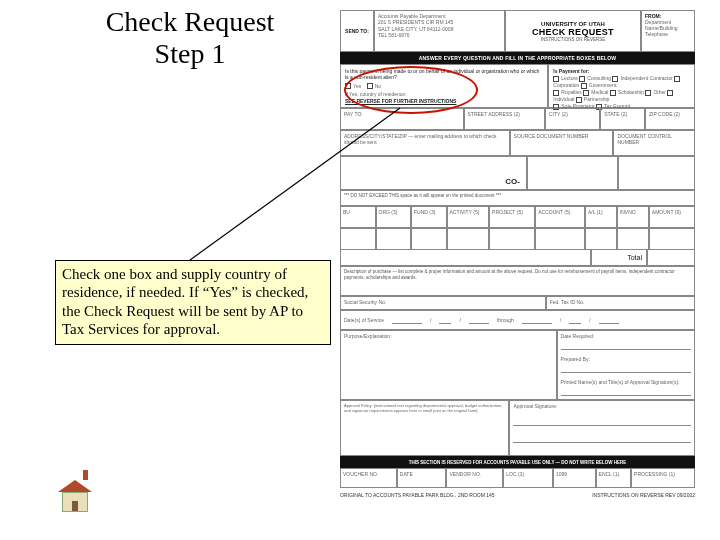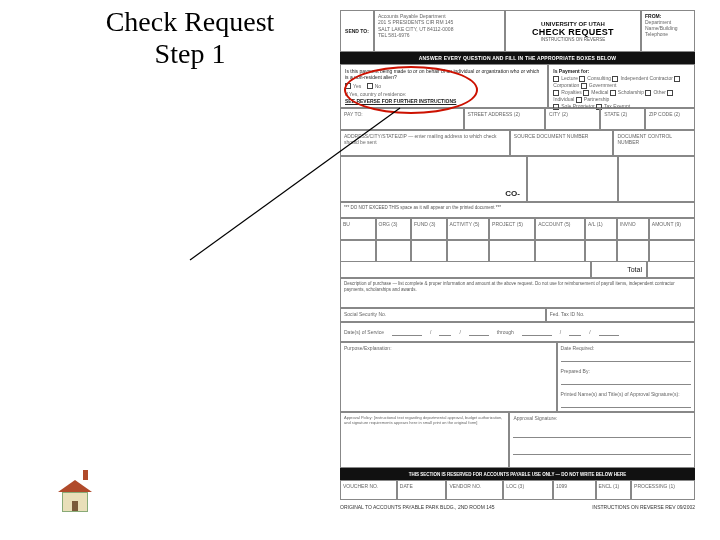--- a/index.html
+++ b/index.html
@@ -61,21 +61,21 @@
   .hdr .c4 { width: 46px; border: 0.5px solid #888; padding: 2px 3px; }
   .bar { height: 12px; background: #111; color:#fff; font-size:5px; font-weight:bold; display:flex; align-items:center; justify-content:center; letter-spacing:0.2px; }
   .section2 { display:flex; height: 44px; }
   .section2 .left { flex: 1.45; border: 0.5px solid #888; padding: 3px 4px; line-height:1.25; }
   .section2 .right { flex: 1; border: 0.5px solid #888; padding: 3px 4px; line-height:1.4; }
   .ck { display:inline-block; width:4px; height:4px; border:0.5px solid #444; margin-right:2px; vertical-align:middle; }
   .payto { height: 22px; display:flex; }
   .payto .a { flex:2.2; } .payto .b { flex:1.4; } .payto .c { flex:0.9; } .payto .d { flex:0.7; } .payto .e { flex:0.8; }
   .addr { height: 26px; display:flex; }
   .addr .a { flex: 2.2; } .addr .b { flex: 1.3; } .addr .c { flex: 1; }
-  .coblock { height: 46px; display:flex;text-align:right; }
+  .coblock { height: 34px; display:flex;text-align:right; }
   .coblock .a { flex:2.5; display:flex; align-items:flex-end; justify-content:flex-end; padding:3px 6px; font-size:8px; font-weight:bold; color:#222; }
   .coblock .b { flex:1.2; } .coblock .c { flex:1; }
   .codes { height: 22px; display:flex; }
   .codes > div { border:0.5px solid #888; padding:2px; box-sizing:border-box; }
   .codes .c1{width:10%}.codes .c2{width:10%}.codes .c3{width:10%}.codes .c4{width:12%}.codes .c5{width:13%}.codes .c6{width:14%}.codes .c7{width:9%}.codes .c8{width:9%}.codes .c9{width:13%}
   .total { height:16px; display:flex; }
   .total .a { flex:3.3; border:0.5px solid #888; border-top:none; }
   .total .b { width:50px; border:0.5px solid #888; border-top:none; display:flex; align-items:center; justify-content:flex-end; padding-right:4px; font-size:7px; color:#111; }
   .total .c { width:46px; border:0.5px solid #888; border-top:none; }
   .desc { border:0.5px solid #888; padding:2px 3px; font-size:4.5px; color:#555; line-height:1.3; }
@@ -138,20 +138,23 @@
 </head>
 <body>
 
 <div class="slide">
 
   <div class="title">
     <span>Check Request</span><br>
     <span>Step  1</span>
   </div>
 
+  <div class="note-box">
+    <span>Check one box and supply country of residence, if needed. If “Yes” is checked, the Check Request will be sent by AP to Tax Services for approval.</span>
+  </div>
 
   <div class="form">
 
     <div class="hdr">
       <div class="c1">SEND TO:</div>
       <div class="c2">
         <div>Accounts Payable Department</div>
         <div>201 S PRESIDENTS CIR RM 145</div>
         <div>SALT LAKE CITY, UT 84112-0008</div>
         <div>TEL 581-6976</div>

